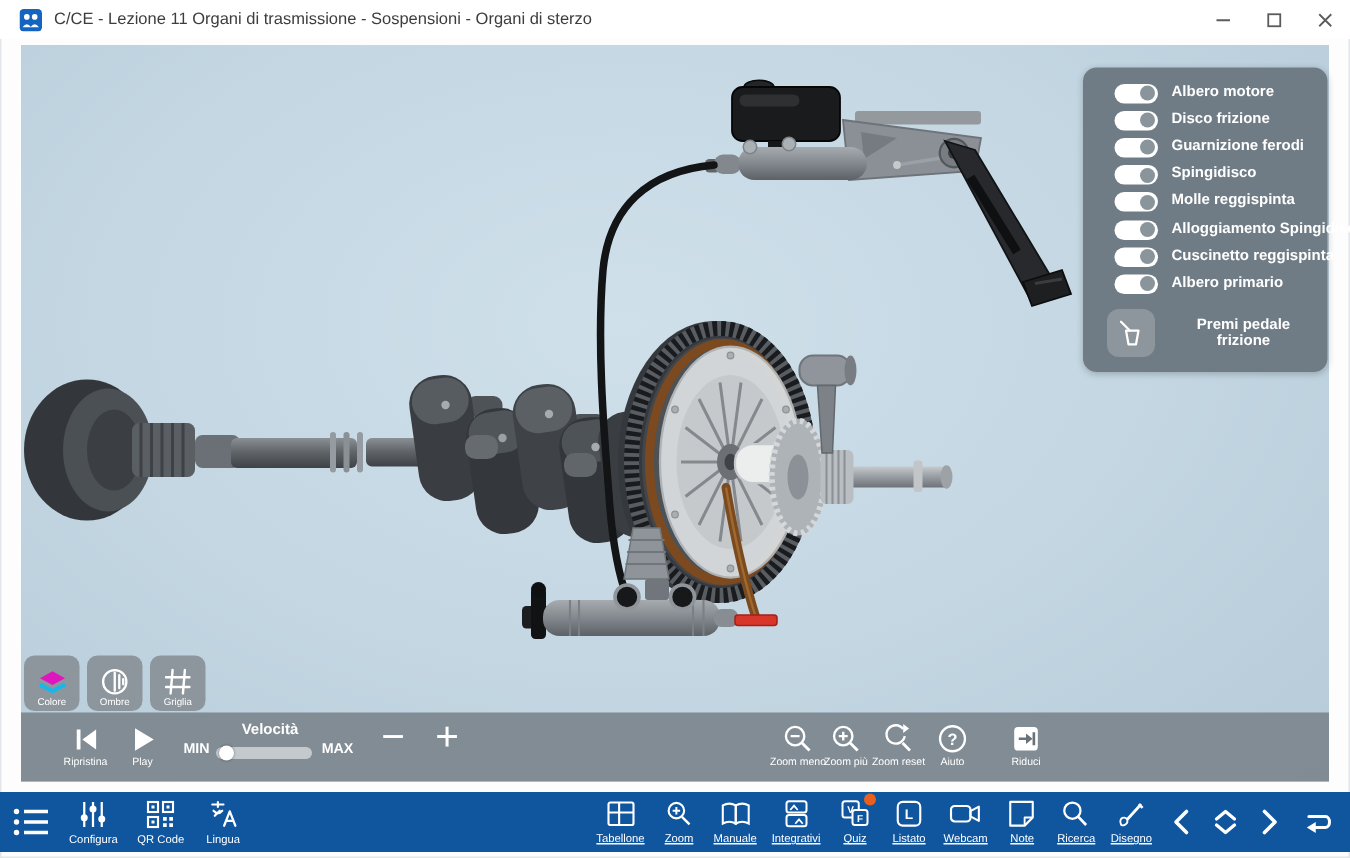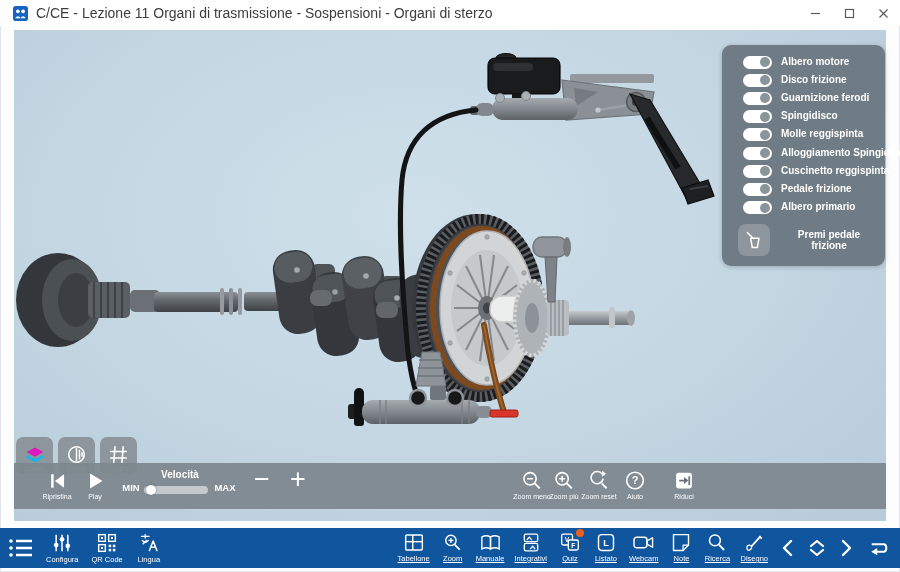--- a/index.html
+++ b/index.html
@@ -7,21 +7,21 @@
   body {
     font-family:"Liberation Sans", sans-serif;
     background:#fdfdfd; position:relative; overflow:hidden;
     box-shadow: inset 0 0 0 1px #e2e6ea;
   }
 
   
   .titlebar { position:absolute; top:0; left:0; right:0; height:26px; background:#fff;
               display:flex; align-items:center; }
   .app-icon { width:15px; height:15px; margin-left:13px; flex:none; }
-  .title-text { font-size:14px; color:#3d3d3d; margin-left:8px; white-space:nowrap; }
+  .title-text { font-size:11px; color:#3d3d3d; margin-left:8px; white-space:nowrap; }
   .win-controls { margin-left:auto; display:flex; height:100%; }
   .win-btn { width:34px; height:100%; display:flex; align-items:center; justify-content:center; color:#5b5b5b; }
 
   
   .viewport { position:absolute; left:14px; top:30px; width:872px; height:491px;
               background: radial-gradient(ellipse at 46% 38%, #cfe0ea 0%, #c3d6e2 55%, #b6cad8 100%); }
   .scene { position:absolute; inset:0; }
 
   
   .layers-panel { position:absolute; right:1px; top:15px; width:163px;
@@ -41,21 +41,21 @@
 
   
   .scene-tools { position:absolute; left:2px; bottom:47px; display:flex; gap:5px; }
   .tool-btn { width:37px; height:37px; border-radius:7px; background:#8d969d; color:#fff;
               display:flex; flex-direction:column; align-items:center; justify-content:flex-end;
               padding:3px 1px 2px; }
   .tool-btn svg { margin-bottom:1px; }
   .tool-btn .lbl { font-size:6.5px; line-height:7px; }
 
   
-  .control-bar { position:absolute; left:0; right:0; bottom:12px; height:46px; background:rgba(125,134,142,0.93); }
+  .control-bar { position:absolute; left:0; right:0; bottom:0; height:46px; background:rgba(125,134,142,0.93); }
   .cb-item { position:absolute; display:flex; flex-direction:column; align-items:center; color:#fff;
              transform:translateX(-50%); }
   .cb-item .lbl { font-size:7px; margin-top:2px; white-space:nowrap; }
   .speed-min,.speed-max { position:absolute; top:19px; font-size:9.5px; font-weight:bold; color:#fff; transform:translateX(-50%); }
   .speed-title { position:absolute; top:6px; left:166px; transform:translateX(-50%); font-size:10px; font-weight:bold; color:#fff; }
   .slider { position:absolute; left:130px; top:23px; width:64px; height:8px; background:#c4c9ce; border-radius:4px; }
   .slider .knob { position:absolute; left:2px; top:-1px; width:10px; height:10px; border-radius:50%; background:#fff; box-shadow:0 0 2px rgba(0,0,0,.4); }
   .stepper { position:absolute; top:3px; color:#fff; font-size:27px; font-weight:300; transform:translateX(-50%); line-height:27px; }
 
   
@@ -275,24 +275,20 @@
     <div class="panel-item">
       <div class="tgl" role="switch" aria-checked="true"></div>
       <span class="lbl">Alloggiamento Spingidisco</span>
     </div>
     <div class="panel-item">
       <div class="tgl" role="switch" aria-checked="true"></div>
       <span class="lbl">Cuscinetto reggispinta</span>
     </div>
     <div class="panel-item">
       <div class="tgl" role="switch" aria-checked="true"></div>
-      <span class="lbl">Pedale frizione</span>
-    </div>
-    <div class="panel-item">
-      <div class="tgl" role="switch" aria-checked="true"></div>
       <span class="lbl">Albero primario</span>
     </div>
 
     <div class="panel-action">
       <div class="action-icon-btn">
         <svg width="20" height="20" viewBox="0 0 24 24">
           <line x1="4" y1="3" x2="11" y2="10" stroke="#fff" stroke-width="1.8" stroke-linecap="round"></line>
           <path d="M8 10 L18 10 L16 21 L10 21 Z" fill="none" stroke="#fff" stroke-width="1.8" stroke-linejoin="round"></path>
         </svg>
       </div>

